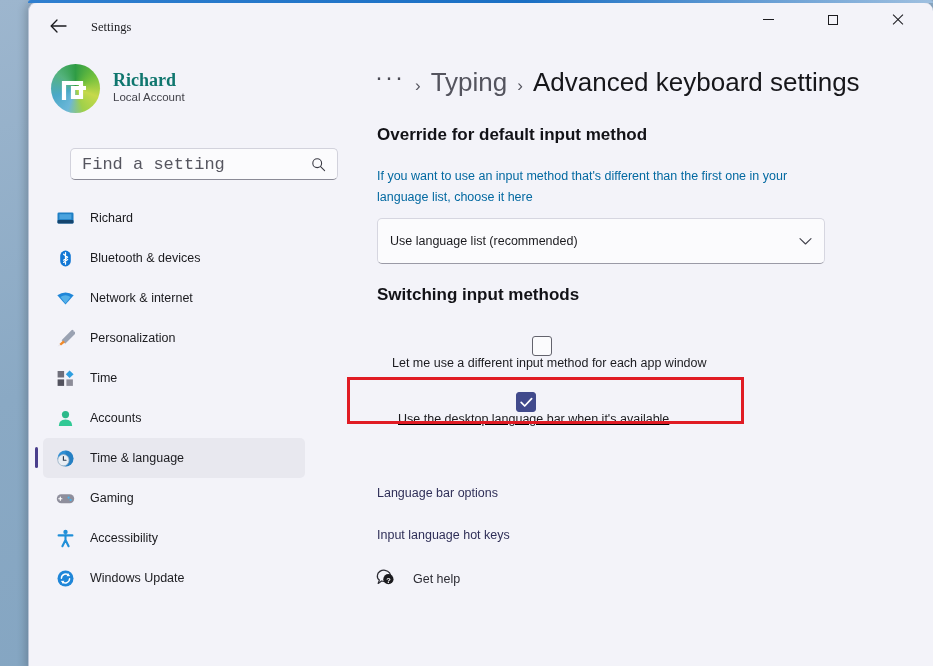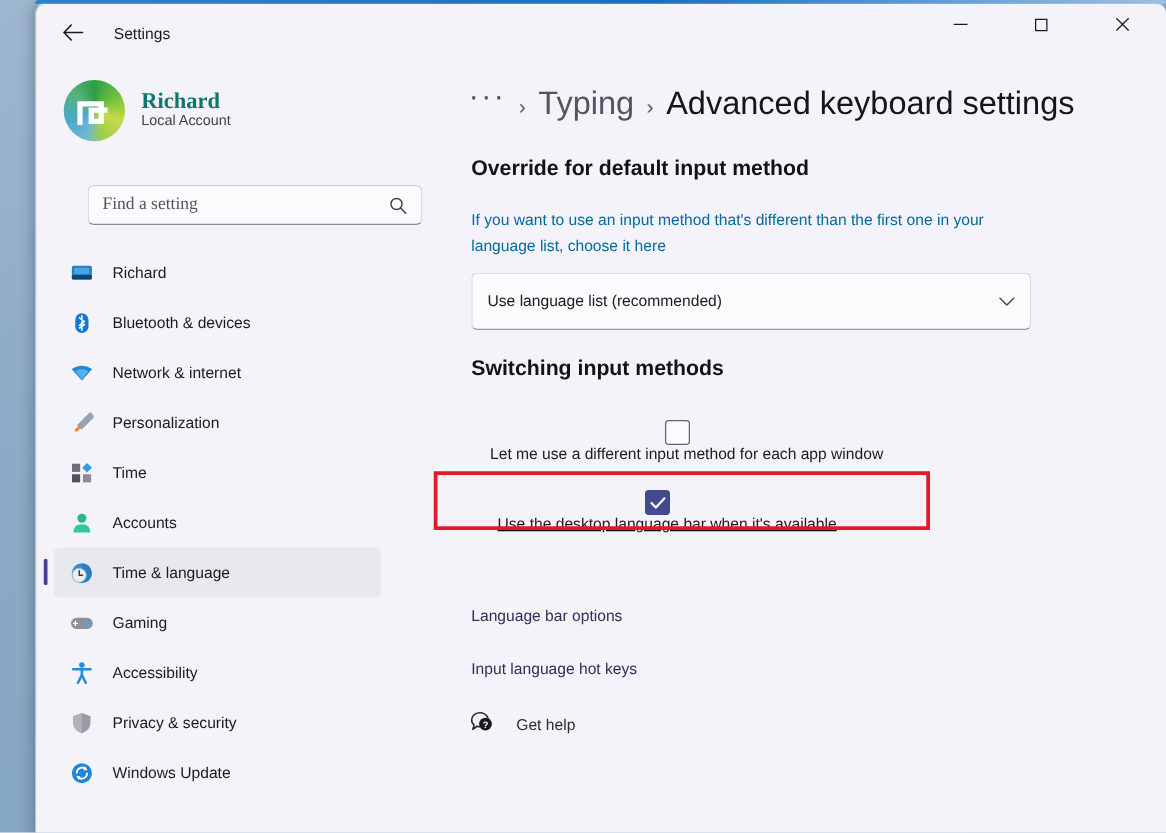--- a/index.html
+++ b/index.html
@@ -44,20 +44,21 @@
     border-top-right-radius: 9px;
     z-index: 5;
   }
 
   
   #titlebar {
     position: absolute;
     left: 0; top: 0;
     width: 905px;
     height: 48px;
+    font-family: Liberation Serif, serif;
   }
 
   #back-button {
     position: absolute;
     left: 12px;
     top: 10px;
     width: 34px;
     height: 30px;
     border-radius: 5px;
     display: flex;
@@ -154,22 +155,22 @@
     border-bottom: 1px solid #8a8a96;
     border-radius: 5px;
     display: flex;
     align-items: center;
   }
   #search-input {
     flex: 1;
     border: none;
     outline: none;
     background: transparent;
-    font-family: Liberation Serif, serif;
-    font-size: 14px;
+    font-family: Liberation Mono, monospace;
+    font-size: 17px;
     color: #1b1b1f;
     padding-left: 11px;
   }
   #search-input::placeholder { color: #55555f; }
   #search-icon { margin-right: 11px; display: flex; }
 
   #navlist {
     position: absolute;
     left: 0;
     top: 147px;
@@ -507,29 +508,20 @@
         <span class="nav-icon">
           <svg width="19" height="19" viewBox="0 0 19 19">
             <circle cx="9.5" cy="2.9" r="2.2" fill="#1f8fd8"></circle>
             <path d="M2.6 6.4 L16.4 6.4" stroke="#1f8fd8" stroke-width="2.1" stroke-linecap="round"></path>
             <path d="M9.5 6.4 L9.5 11 M9.5 11 L6.4 17.2 M9.5 11 L12.6 17.2" stroke="#1f8fd8" stroke-width="2.1" fill="none" stroke-linecap="round"></path>
           </svg>
         </span>
         <span class="nav-label">Accessibility</span>
       </div>
 
-      <div class="nav-item">
-        <span class="nav-icon">
-          <svg width="19" height="19" viewBox="0 0 19 19">
-            <path d="M9.5 1.3 L16.4 4 L16.4 9.4 Q16.4 15 9.5 17.7 Q2.6 15 2.6 9.4 L2.6 4 Z" fill="#9b9ba8"></path>
-            <path d="M9.5 1.3 L9.5 17.7 Q2.6 15 2.6 9.4 L2.6 4 Z" fill="#b2b2be"></path>
-          </svg>
-        </span>
-        <span class="nav-label">Privacy &amp; security</span>
-      </div>
 
       <div class="nav-item">
         <span class="nav-icon">
           <svg width="19" height="19" viewBox="0 0 19 19">
             <circle cx="9.5" cy="9.5" r="8" fill="#1f86d8"></circle>
             <path d="M5.4 9.2 A4.3 4.3 0 0 1 13 6.6" stroke="#ffffff" stroke-width="1.45" fill="none" stroke-linecap="round"></path>
             <path d="M13.6 9.8 A4.3 4.3 0 0 1 6 12.4" stroke="#ffffff" stroke-width="1.45" fill="none" stroke-linecap="round"></path>
             <path d="M12.2 4.1 L13.5 6.9 L10.6 7.2 Z" fill="#ffffff"></path>
             <path d="M6.8 14.9 L5.5 12.1 L8.4 11.8 Z" fill="#ffffff"></path>
           </svg>

